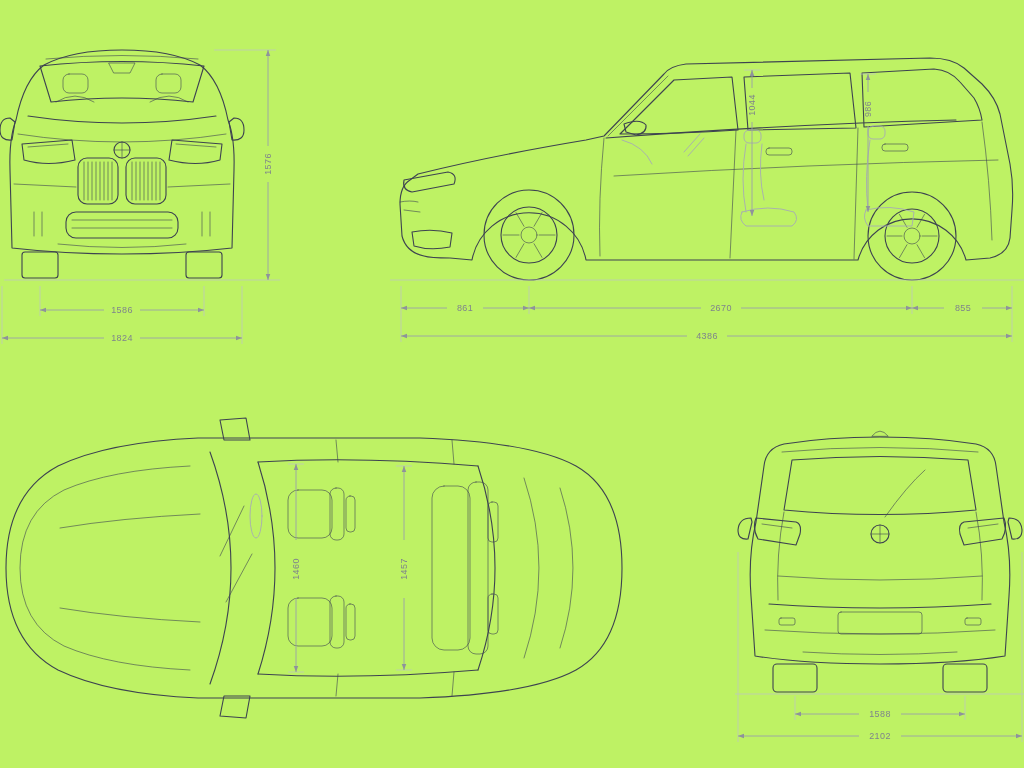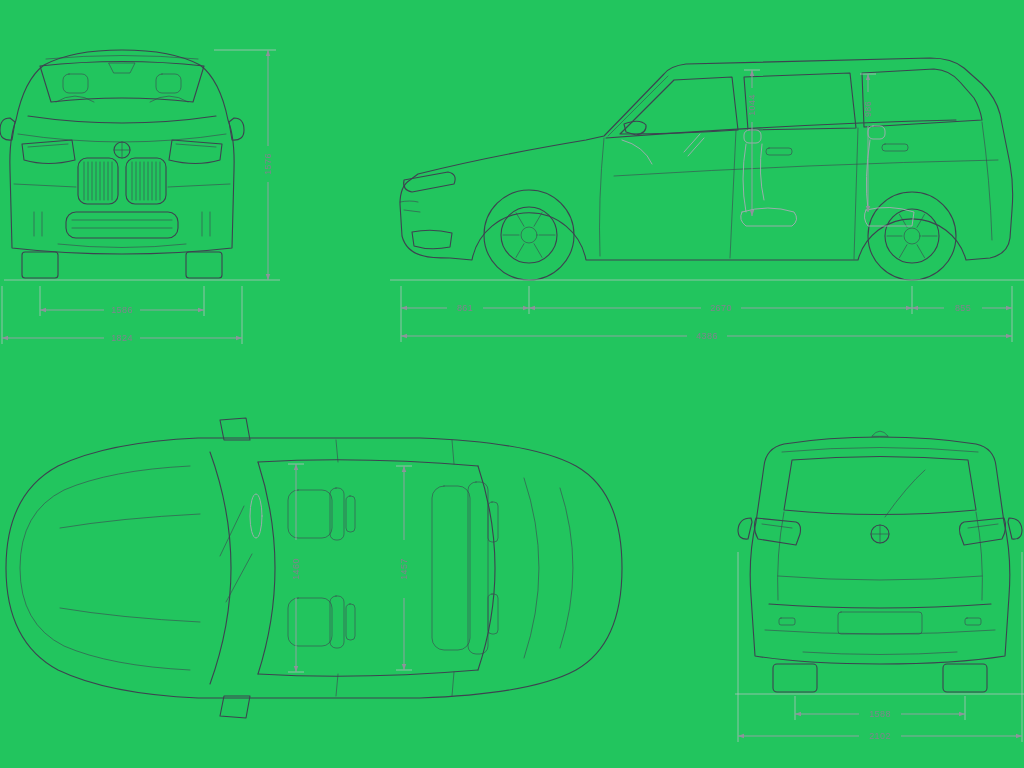--- a/index.html
+++ b/index.html
@@ -1,16 +1,16 @@
 <!DOCTYPE html>
 <html><head>
 <meta charset="utf-8">
 <style>
   html,body{margin:0;padding:0;background:#ffffff;}
-  #stage{position:relative;width:1024px;height:768px;background:#22c55e;overflow:hidden;
+  #stage{position:relative;width:1024px;height:768px;background:#bef264;overflow:hidden;
          font-family:"Liberation Sans",sans-serif;}
   svg{position:absolute;display:block;}
   .car{fill:none;stroke:#3d4350;stroke-width:1.1;stroke-linejoin:round;stroke-linecap:round;}
   .car-thin{fill:none;stroke:#3d4350;stroke-width:0.6;stroke-linejoin:round;stroke-linecap:round;}
   .int{fill:none;stroke:#a6abb3;stroke-width:0.9;stroke-linejoin:round;stroke-linecap:round;}
   .dim{fill:none;stroke:#9aa0a8;stroke-width:0.9;}
   .ext{fill:none;stroke:#bfc3c9;stroke-width:0.7;}
   .dimtxt{font-family:"Liberation Sans",sans-serif;font-size:9px;fill:#7f848c;letter-spacing:0.4px;}
 </style>
 </head>

